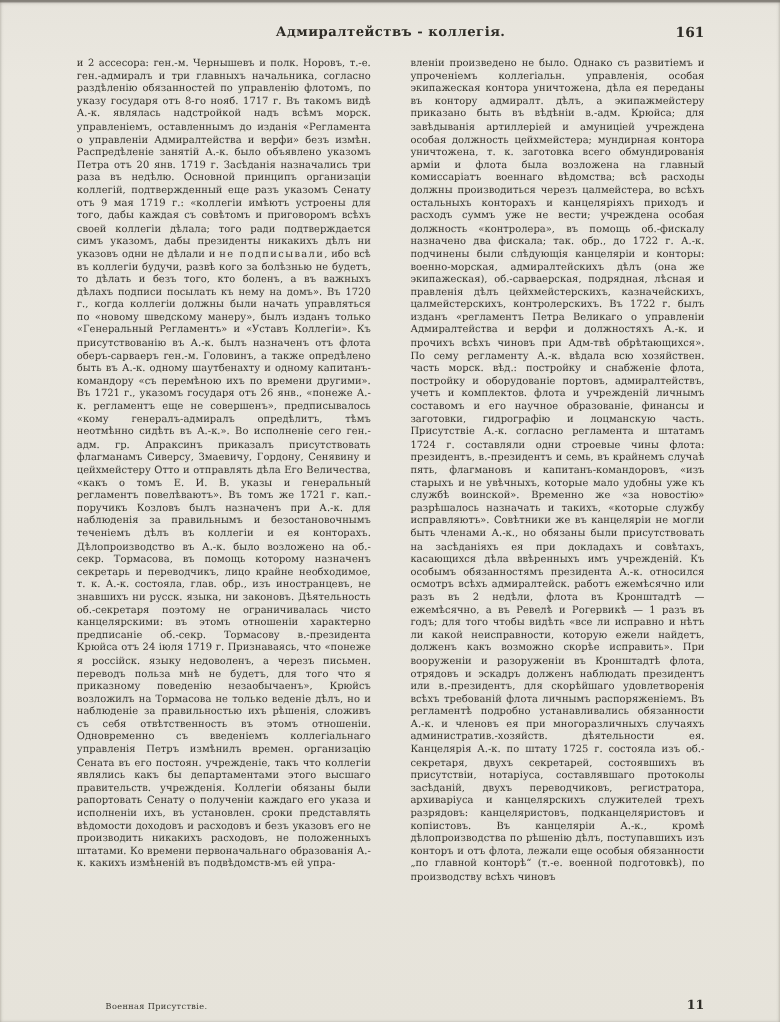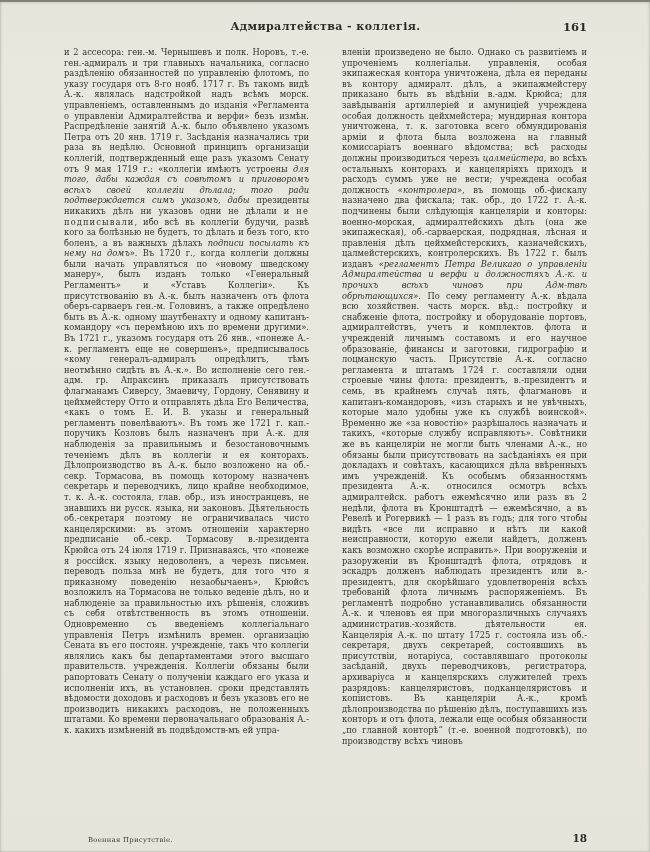--- a/index.html
+++ b/index.html
@@ -57,21 +57,21 @@
     overflow: hidden;
   }
   .column {
     width: 254px;
     font-size: 8.3px;
     line-height: 10.6px;
     text-align: justify;
     color: #35332c;
     word-spacing: .2px;
   }
-  .it { font-style: italic; }
+  .it { }
   .sp { letter-spacing: 1.1px; }
   .page-footer {
     position: absolute;
     left: 64px;
     right: 63px;
     bottom: 8px;
     display: flex;
     justify-content: space-between;
     align-items: baseline;
   }
@@ -86,27 +86,27 @@
     font-weight: bold;
     color: #2e2c26;
   }
 </style>
 </head>
 <body>
 
 <div class="page">
 
   <header class="page-header">
-    <div class="running-title">Адмиралтейства - коллегія.</div>
+    <div class="running-title">Адмиралтействъ - коллегія.</div>
     <div class="page-number">161</div>
   </header>
 
   <main class="text-block">
     <div class="column"><span>и 2 ассесора: ген.-м. Чернышевъ и полк. Норовъ, т.-е. ген.-адмиралъ и три главныхъ начальника, согласно раздѣленію обязанностей по управленію флотомъ, по указу государя отъ 8-го нояб. 1717 г. Въ такомъ видѣ А.-к. являлась надстройкой надъ всѣмъ морск. управленіемъ, оставленнымъ до изданія «Регламента о управленіи Адмиралтейства и верфи» безъ измѣн. Распредѣленіе занятій А.-к. было объявлено указомъ Петра отъ 20 янв. 1719 г. Засѣданія назначались три раза въ недѣлю. Основной принципъ организаціи коллегій, подтвержденный еще разъ указомъ Сенату отъ 9 мая 1719 г.: «коллегіи имѣютъ устроены </span><span class="it">для того, дабы каждая съ совѣтомъ и приговоромъ всѣхъ своей коллегіи дѣлала; того ради подтверждается симъ указомъ, дабы </span><span>президенты никакихъ дѣлъ ни указовъ одни не дѣлали и </span><span class="sp">не подписывали</span><span>, ибо всѣ въ коллегіи будучи, развѣ кого за болѣзнью не будетъ, то дѣлать и безъ того, кто боленъ, а въ важныхъ дѣлахъ </span><span class="it">подписи посылать къ нему на домъ</span><span>». Въ 1720 г., когда коллегіи должны были начать управляться по «новому шведскому манеру», былъ изданъ только «Генеральный Регламентъ» и «Уставъ Коллегіи». Къ присутствованію въ А.-к. былъ назначенъ отъ флота оберъ-сарваеръ ген.-м. Головинъ, а также опредѣлено быть въ А.-к. одному шаутбенахту и одному капитанъ-командору «съ перемѣною ихъ по времени другими». Въ 1721 г., указомъ государя отъ 26 янв., «понеже А.-к. регламентъ еще не совершенъ», предписывалось «кому генералъ-адмиралъ опредѣлитъ, тѣмъ неотмѣнно сидѣть въ А.-к.». Во исполненіе сего ген.-адм. гр. Апраксинъ приказалъ присутствовать флагманамъ Сиверсу, Змаевичу, Гордону, Сенявину и цейхмейстеру Отто и отправлять дѣла Его Величества, «какъ о томъ Е. И. В. указы и генеральный регламентъ повелѣваютъ». Въ томъ же 1721 г. кап.-поручикъ Козловъ былъ назначенъ при А.-к. для наблюденія за правильнымъ и безостановочнымъ теченіемъ дѣлъ въ коллегіи и ея конторахъ. Дѣлопроизводство въ А.-к. было возложено на об.-секр. Тормасова, въ помощь которому назначенъ секретарь и переводчикъ, лицо крайне необходимое, т. к. А.-к. состояла, глав. обр., изъ иностранцевъ, не знавшихъ ни русск. языка, ни законовъ. Дѣятельность об.-секретаря поэтому не ограничивалась чисто канцелярскими: въ этомъ отношеніи характерно предписаніе об.-секр. Тормасову в.-президента Крюйса отъ 24 іюля 1719 г. Признаваясь, что «понеже я россійск. языку недоволенъ, а черезъ письмен. переводъ польза мнѣ не будетъ, для того что я приказному поведенію незаобычаенъ», Крюйсъ возложилъ на Тормасова не только веденіе дѣлъ, но и наблюденіе за правильностью ихъ рѣшенія, сложивъ съ себя отвѣтственность въ этомъ отношеніи. Одновременно съ введеніемъ коллегіальнаго управленія Петръ измѣнилъ времен. организацію Сената въ его постоян. учрежденіе, такъ что коллегіи являлись какъ бы департаментами этого высшаго правительств. учрежденія. Коллегіи обязаны были рапортовать Сенату о полученіи каждаго его указа и исполненіи ихъ, въ установлен. сроки представлять вѣдомости доходовъ и расходовъ и безъ указовъ его не производить никакихъ расходовъ, не положенныхъ штатами. Ко времени первоначальнаго образованія А.-к. какихъ измѣненій въ подвѣдомств-мъ ей упра-</span></div>
     <div class="column"><span>вленіи произведено не было. Однако съ развитіемъ и упроченіемъ коллегіальн. управленія, особая экипажеская контора уничтожена, дѣла ея переданы въ контору адмиралт. дѣлъ, а экипажмейстеру приказано быть въ вѣдѣніи в.-адм. Крюйса; для завѣдыванія артиллеріей и амуниціей учреждена особая должность цейхмейстера; мундирная контора уничтожена, т. к. заготовка всего обмундированія арміи и флота была возложена на главный комиссаріатъ военнаго вѣдомства; всѣ расходы должны производиться черезъ </span><span class="it">цалмейстера</span><span>, во всѣхъ остальныхъ конторахъ и канцеляріяхъ приходъ и расходъ суммъ уже не вести; учреждена особая должность «</span><span class="it">контролера</span><span>», въ помощь об.-фискалу назначено два фискала; так. обр., до 1722 г. А.-к. подчинены были слѣдующія канцеляріи и конторы: военно-морская, адмиралтейскихъ дѣлъ (она же экипажеская), об.-сарваерская, подрядная, лѣсная и правленія дѣлъ цейхмейстерскихъ, казначейскихъ, цалмейстерскихъ, контролерскихъ. Въ 1722 г. былъ изданъ </span><span class="it">«регламентъ Петра Великаго о управленіи Адмиралтейства и верфи и должностяхъ А.-к. и прочихъ всѣхъ чиновъ при Адм-твѣ обрѣтающихся»</span><span>. По сему регламенту А.-к. вѣдала всю хозяйствен. часть морск. вѣд.: постройку и снабженіе флота, постройку и оборудованіе портовъ, адмиралтействъ, учетъ и комплектов. флота и учрежденій личнымъ составомъ и его научное образованіе, финансы и заготовки, гидрографію и лоцманскую часть. Присутствіе А.-к. согласно регламента и штатамъ 1724 г. составляли одни строевые чины флота: президентъ, в.-президентъ и семь, въ крайнемъ случаѣ пять, флагмановъ и капитанъ-командоровъ, «изъ старыхъ и не увѣчныхъ, которые мало удобны уже къ службѣ воинской». Временно же «за новостію» разрѣшалось назначать и такихъ, «которые службу исправляютъ». Совѣтники же въ канцеляріи не могли быть членами А.-к., но обязаны были присутствовать на засѣданіяхъ ея при докладахъ и совѣтахъ, касающихся дѣла ввѣренныхъ имъ учрежденій. Къ особымъ обязанностямъ президента А.-к. относился осмотръ всѣхъ адмиралтейск. работъ ежемѣсячно или разъ въ 2 недѣли, флота въ Кронштадтѣ — ежемѣсячно, а въ Ревелѣ и Рогервикѣ — 1 разъ въ годъ; для того чтобы видѣть «все ли исправно и нѣтъ ли какой неисправности, которую ежели найдетъ, долженъ какъ возможно скорѣе исправить». При вооруженіи и разоруженіи въ Кронштадтѣ флота, отрядовъ и эскадръ долженъ наблюдать президентъ или в.-президентъ, для скорѣйшаго удовлетворенія всѣхъ требованій флота личнымъ распоряженіемъ. Въ регламентѣ подробно устанавливались обязанности А.-к. и членовъ ея при многоразличныхъ случаяхъ административ.-хозяйств. дѣятельности ея. Канцелярія А.-к. по штату 1725 г. состояла изъ об.-секретаря, двухъ секретарей, состоявшихъ въ присутствіи, нотаріуса, составлявшаго протоколы засѣданій, двухъ переводчиковъ, регистратора, архиваріуса и канцелярскихъ служителей трехъ разрядовъ: канцеляристовъ, подканцеляристовъ и копіистовъ. Въ канцеляріи А.-к., кромѣ дѣлопроизводства по рѣшенію дѣлъ, поступавшихъ изъ конторъ и отъ флота, лежали еще особыя обязанности „по главной конторѣ“ (т.-е. военной подготовкѣ), по производству всѣхъ чиновъ</span></div>
   </main>
 
   <footer class="page-footer">
     <div class="imprint">Военная Присутствіе.</div>
-    <div class="signature-number">18</div>
+    <div class="signature-number">11</div>
   </footer>
 
 </div>
 
 </body></html>

